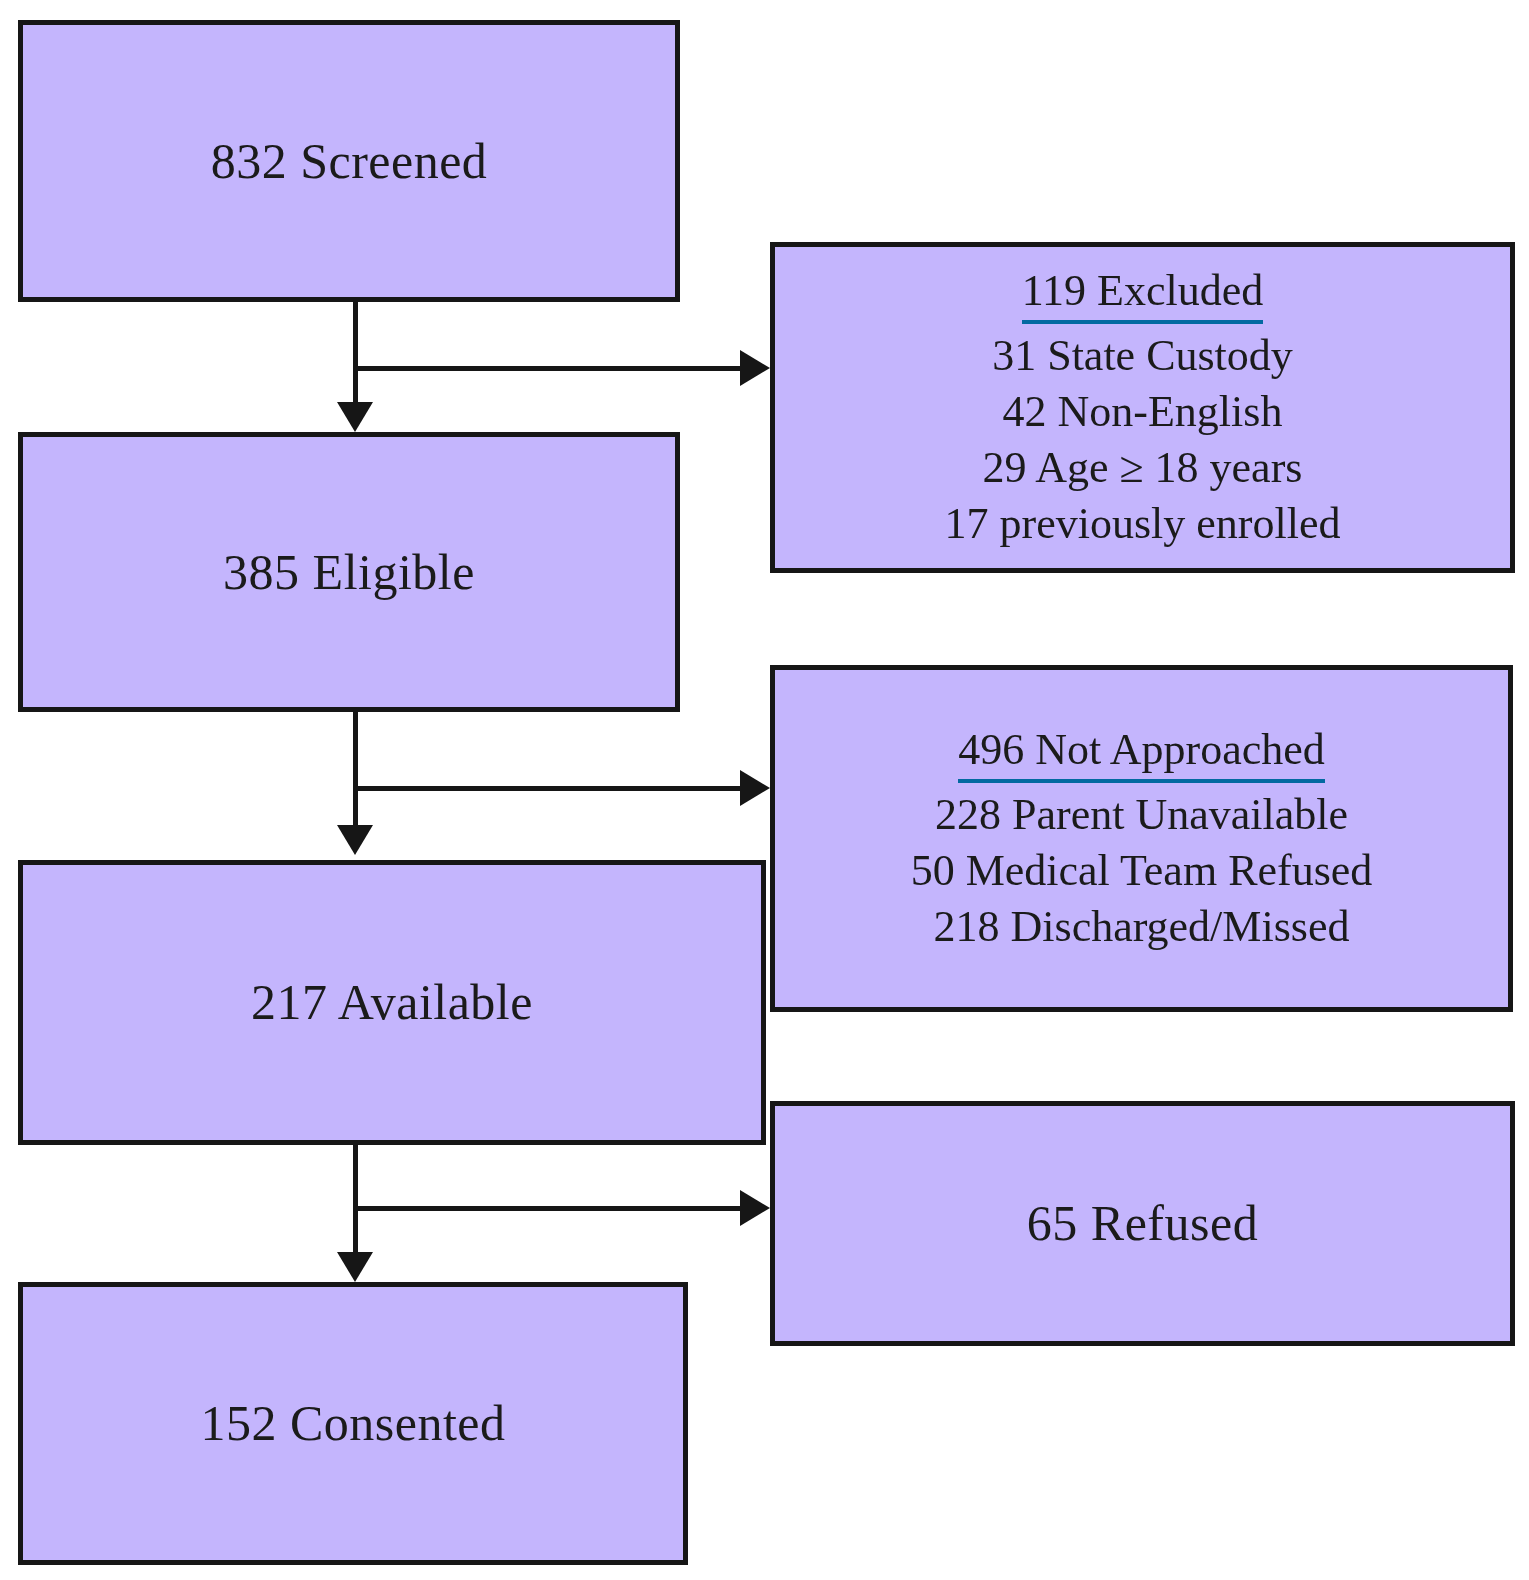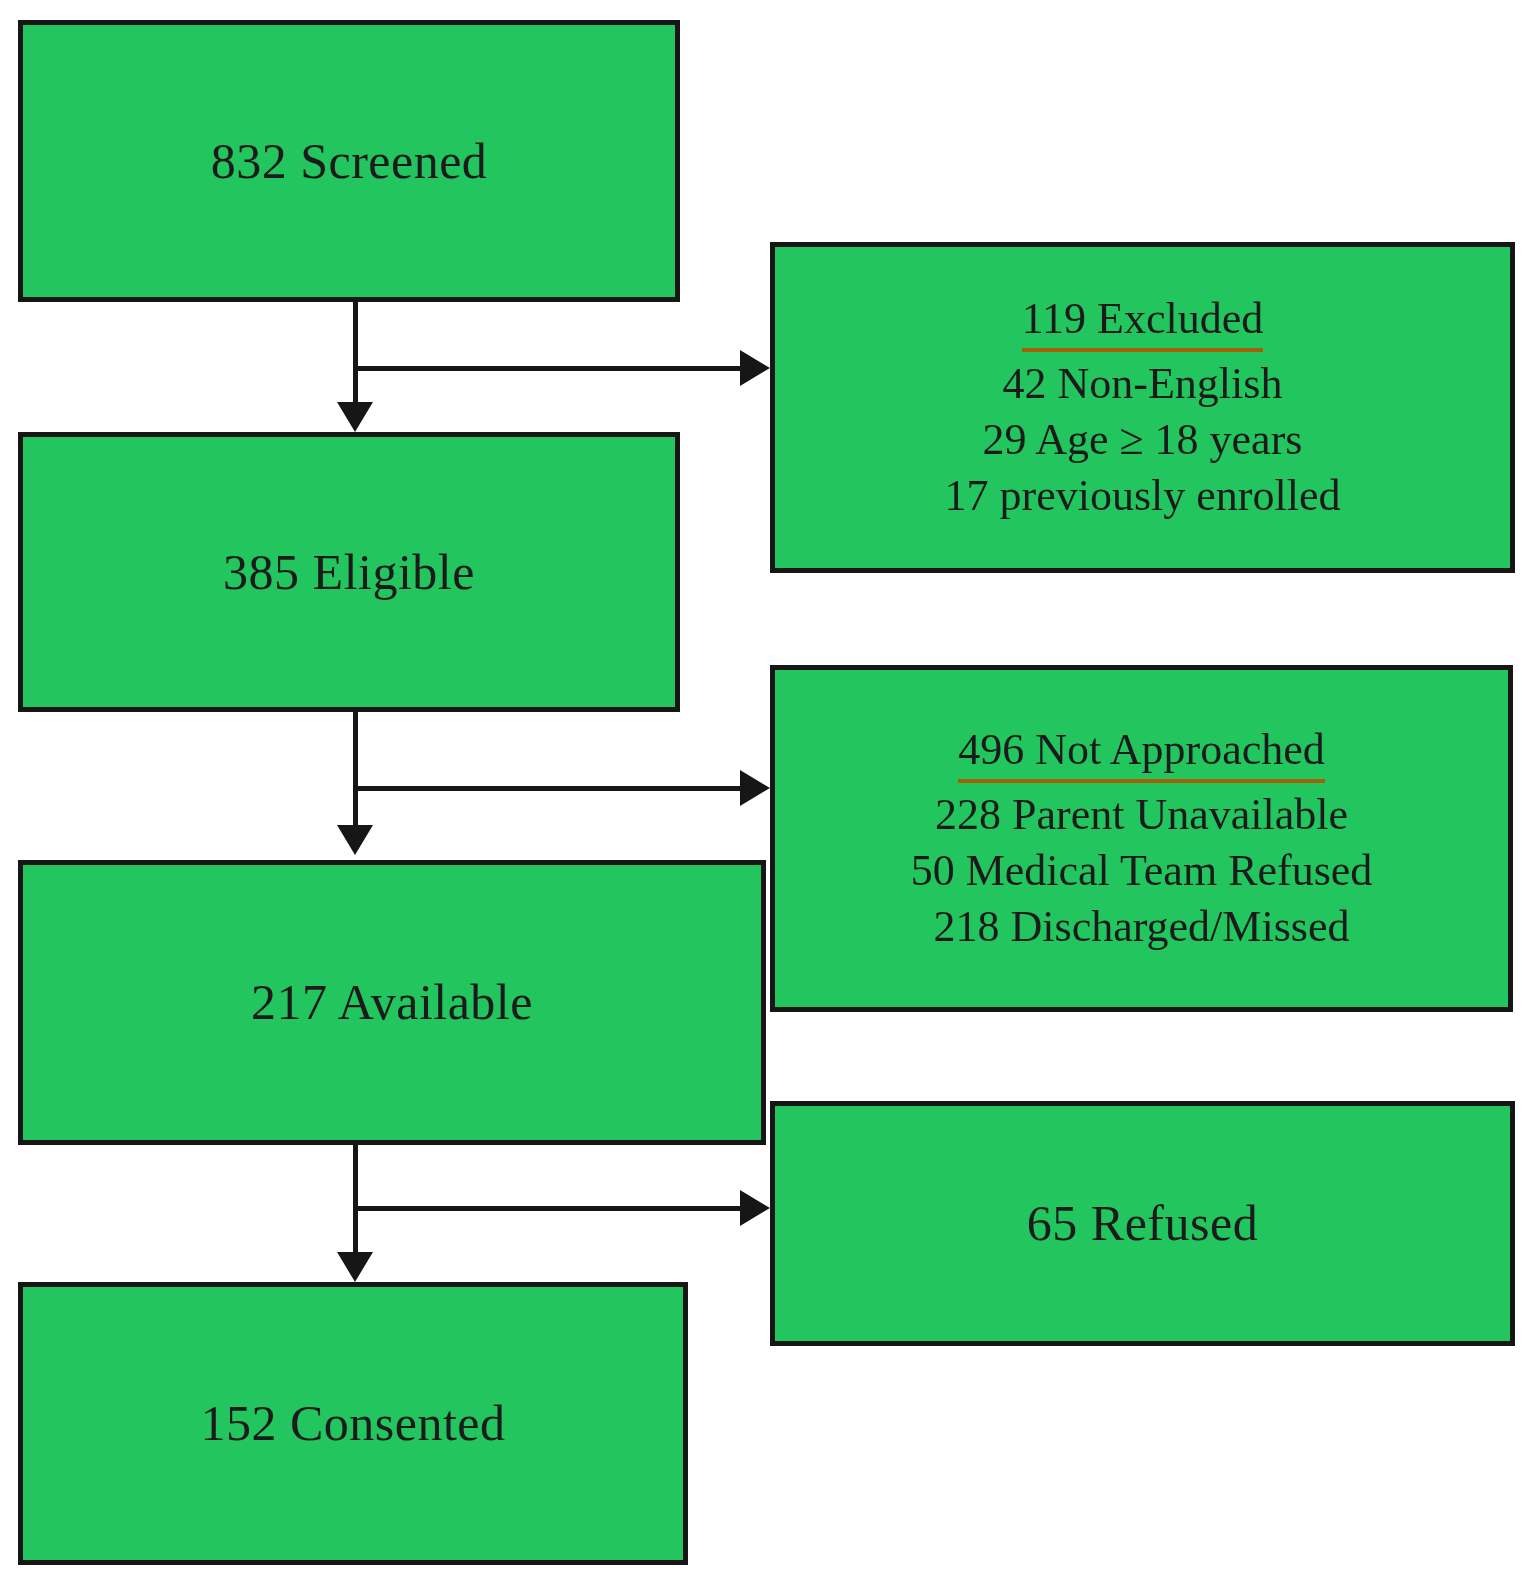--- a/index.html
+++ b/index.html
@@ -12,21 +12,21 @@
     width: 1529px;
     height: 1580px;
     background: #ffffff;
     font-family: "Liberation Serif", "DejaVu Serif", serif;
     color: #1b1b1b;
     overflow: hidden;
   }
   .box {
     position: absolute;
     border: 5px solid #161616;
-    background: #22c55e;
+    background: #c4b5fd;
     box-sizing: border-box;
     display: flex;
     align-items: center;
     justify-content: center;
     text-align: center;
     font-family: Liberation Serif, serif;
   }
   .box .label {
     font-size: 50px;
     line-height: 1.1;
@@ -37,21 +37,21 @@
   }
   .side-line {
     font-size: 44px;
     line-height: 56px;
     white-space: nowrap;
   }
   .side-title {
     font-size: 44px;
     line-height: 56px;
     white-space: nowrap;
-    border-bottom: 4px solid #a16207;
+    border-bottom: 4px solid #0369a1;
     padding-bottom: 1px;
     margin-bottom: 4px;
   }
   .vline {
     position: absolute;
     width: 5px;
     background: #161616;
   }
   .hline {
     position: absolute;
@@ -91,20 +91,21 @@
   <div class="box" style="left:18px; top:860px; width:748px; height:285px;">
     <span class="label">217 Available</span>
   </div>
 
   <div class="box" style="left:18px; top:1282px; width:670px; height:283px;">
     <span class="label">152 Consented</span>
   </div>
 
   <div class="box side-list" style="left:770px; top:242px; width:745px; height:331px;">
     <span class="side-title">119 Excluded</span>
+    <span class="side-line">31 State Custody</span>
     <span class="side-line">42 Non-English</span>
     <span class="side-line">29 Age ≥ 18 years</span>
     <span class="side-line">17 previously enrolled</span>
   </div>
 
   <div class="box side-list" style="left:770px; top:665px; width:743px; height:347px;">
     <span class="side-title">496 Not Approached</span>
     <span class="side-line">228 Parent Unavailable</span>
     <span class="side-line">50 Medical Team Refused</span>
     <span class="side-line">218 Discharged/Missed</span>

